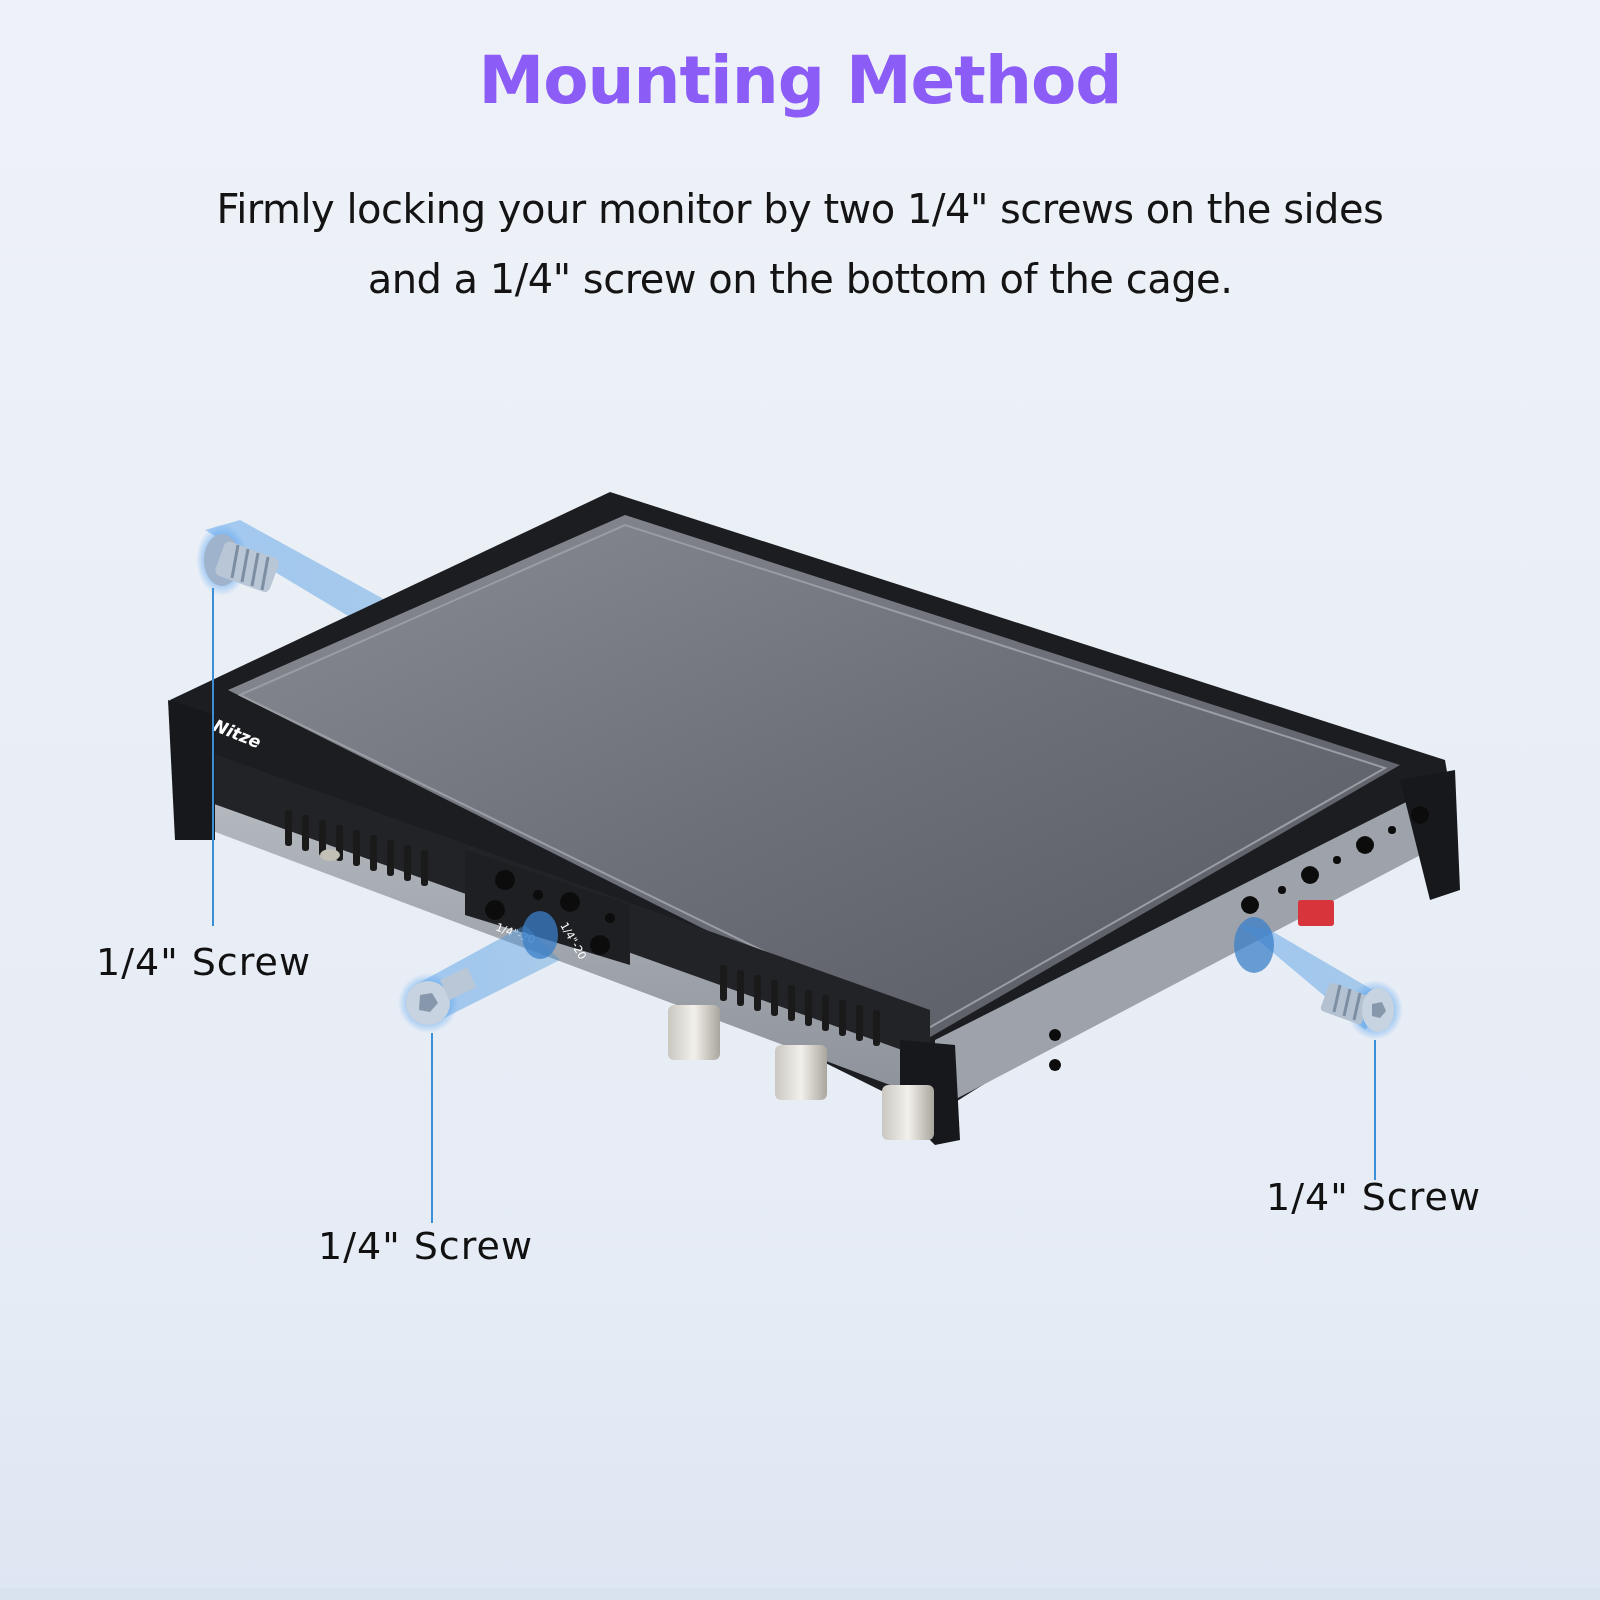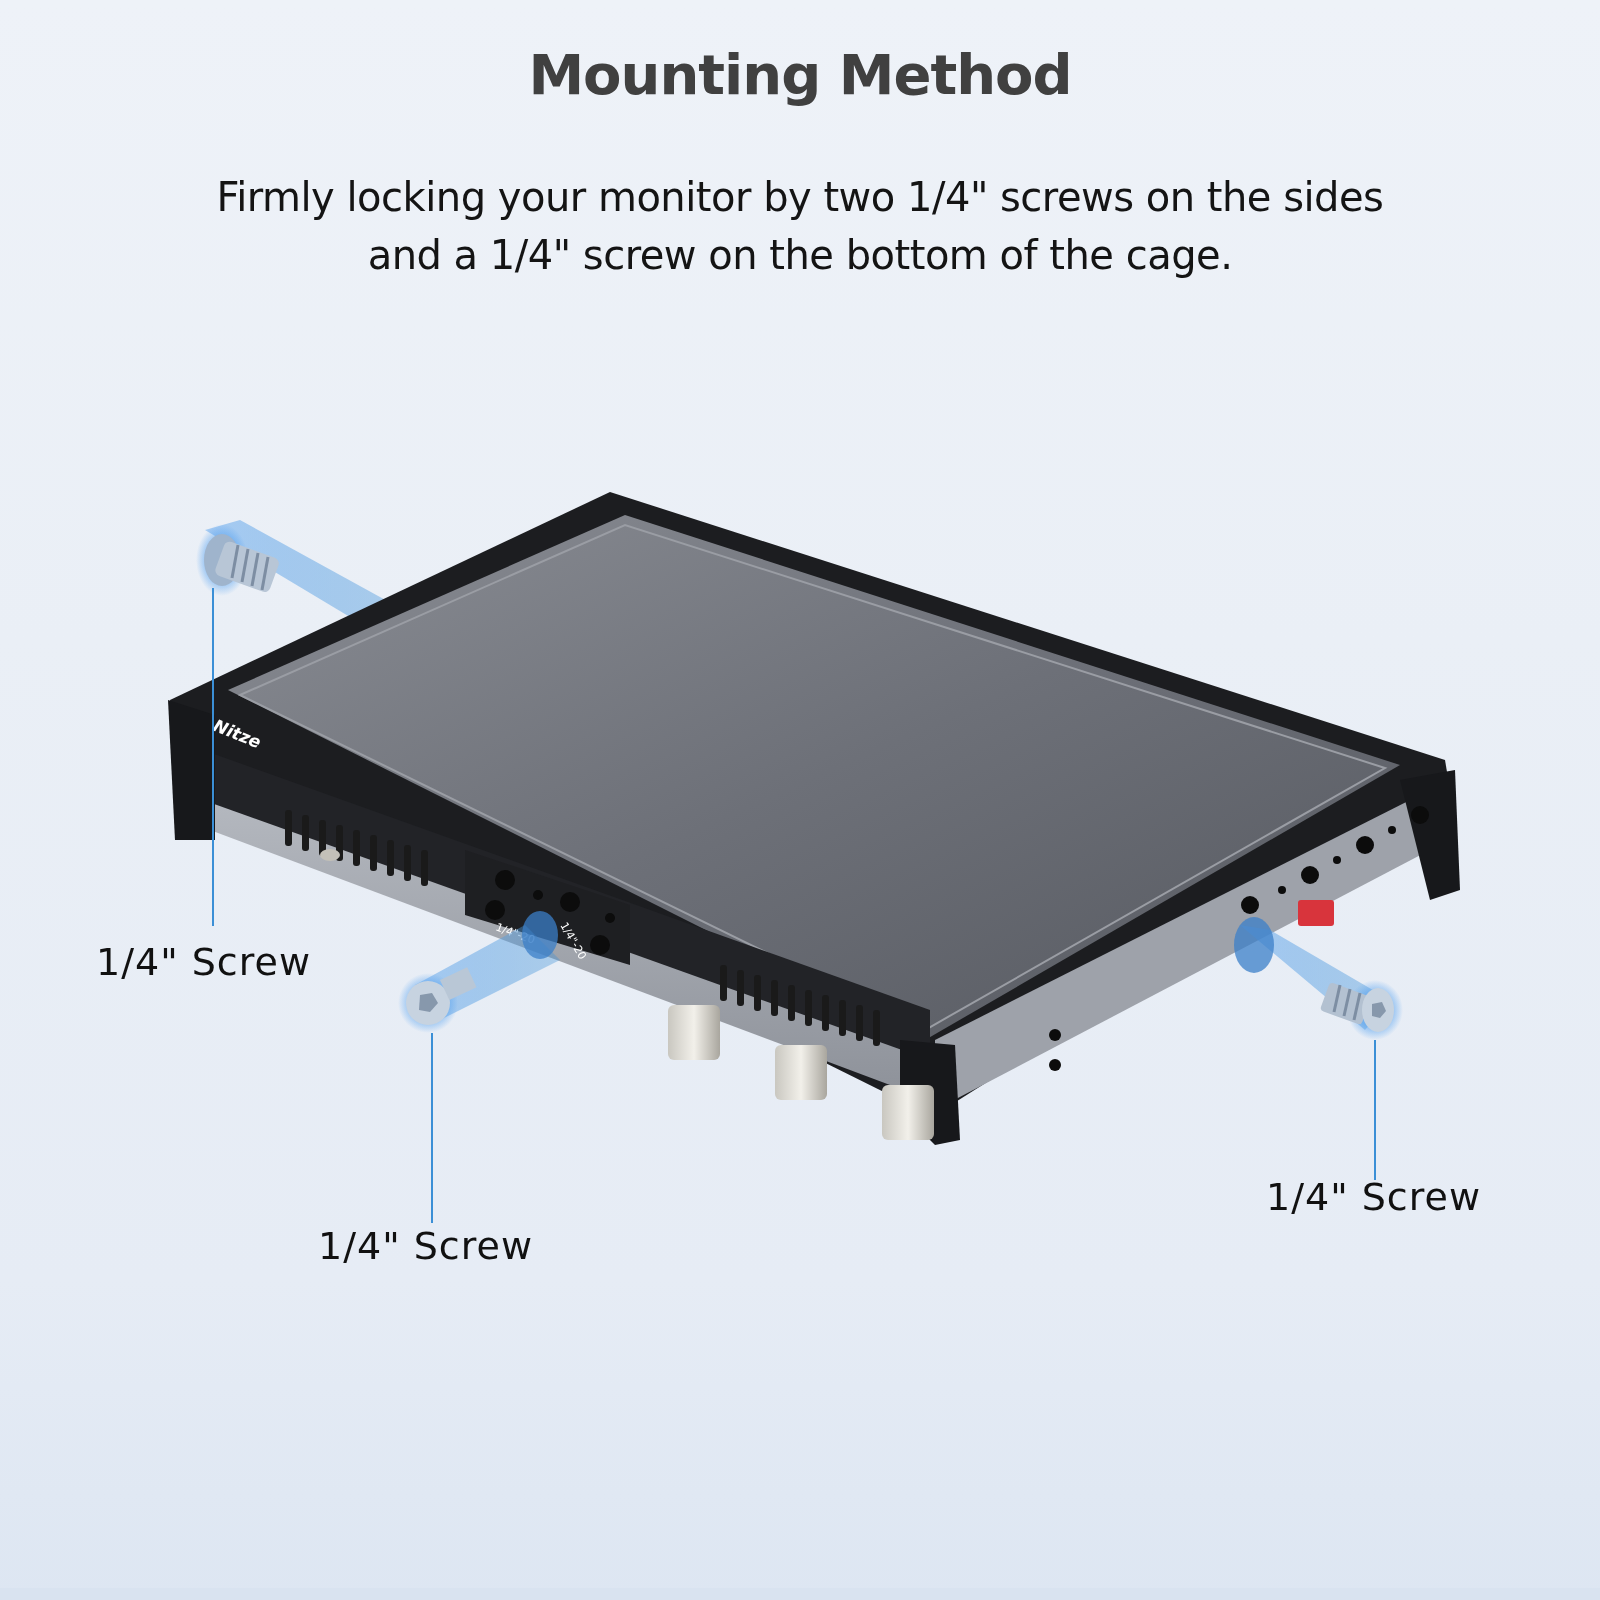--- a/index.html
+++ b/index.html
@@ -4,28 +4,28 @@
 <style>
   html, body { margin: 0; padding: 0; }
   body {
     width: 1600px; height: 1600px; overflow: hidden; position: relative;
     background: linear-gradient(180deg, #eef2f8 0%, #eaeff6 40%, #e6ecf5 80%, #dde6f2 100%);
     font-family: "DejaVu Sans", sans-serif; color: #0a0a0a;
   }
   .title {
     position: absolute; left: 0; right: 0; top: 42px; text-align: center;
     font-family: "DejaVu Sans", sans-serif; font-weight: bold;
-    font-size: 56px; letter-spacing: -1px; color: #404040;
+    font-size: 66px; letter-spacing: -1px; color: #8b5cf6;
   }
   .subtitle {
     position: absolute; left: 0; right: 0; top: 168px; text-align: center;
     font-family: "DejaVu Sans", sans-serif; font-size: 40px; line-height: 58px;
     color: #141414; letter-spacing: -0.5px;
   }
-  .subtitle span { display: block; }
+  .subtitle span { display: block; margin-top: 12px; }
   .illustration { position: absolute; left: 0; top: 0; width: 1600px; height: 1600px; }
   .callout-label {
     position: absolute; font-family: "DejaVu Sans", sans-serif;
     font-size: 38px; color: #111; letter-spacing: 1px; white-space: nowrap;
   }
   .leader { position: absolute; width: 2px; background: #3b8fd6; }
   .bottom-band { position: absolute; left: 0; right: 0; bottom: 0; height: 12px; background: #d9e3f0; }
 </style>
 </head>
 <body>

